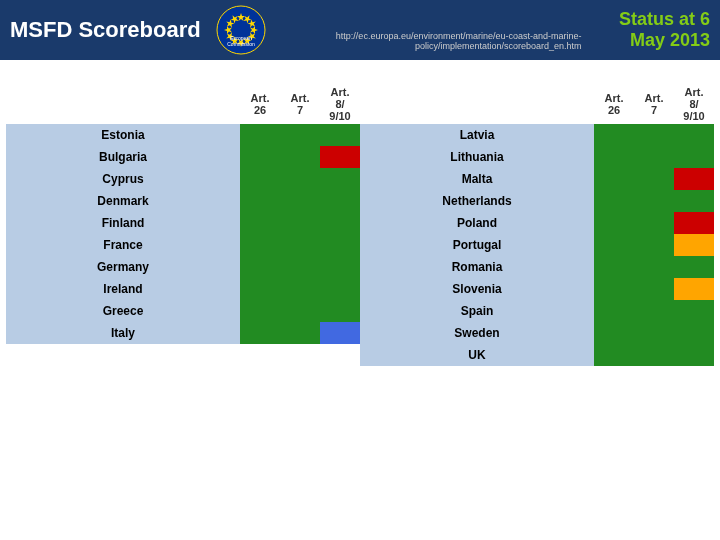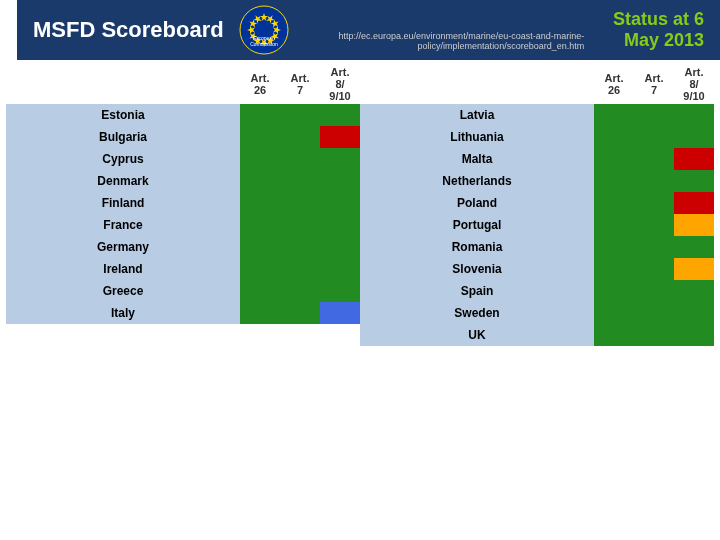--- a/index.html
+++ b/index.html
@@ -9,23 +9,22 @@
       background: #ffffff;
       font-family: Arial, sans-serif;
       font-size: 13px;
       overflow: hidden;
     }
     .header {
       background: #1a3a6b;
       color: white;
       display: flex;
       align-items: center;
-      padding: 6px 16px;
+      padding: 6px 10px;
       height: 60px;
-      margin-left: 17px;
     }
     .header-title {
       font-size: 22px;
       font-weight: bold;
       color: white;
       flex: 0 0 auto;
     }
     .header-logo {
       width: 60px;
       height: 48px;
@@ -49,20 +48,21 @@
     .header-status {
       font-size: 18px;
       font-weight: bold;
       color: #84cc16;
       text-align: right;
     }
     .content {
       display: flex;
       padding: 4px 6px;
       gap: 0;
+      margin-top: 20px;
     }
     .table-section {
       flex: 1;
     }
     table {
       width: 100%;
       border-collapse: collapse;
     }
     th, td {
       text-align: center;

